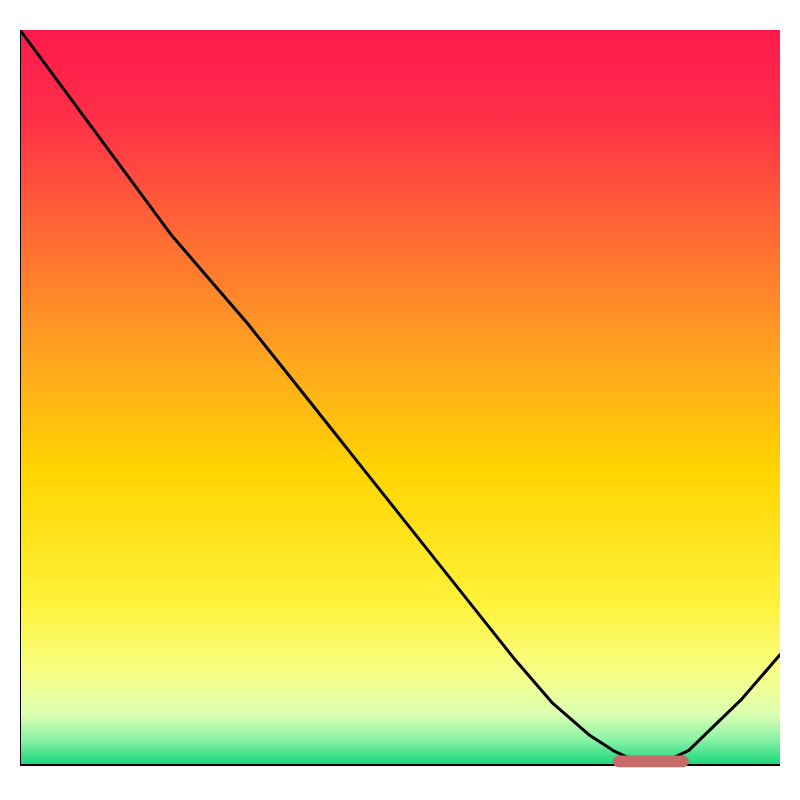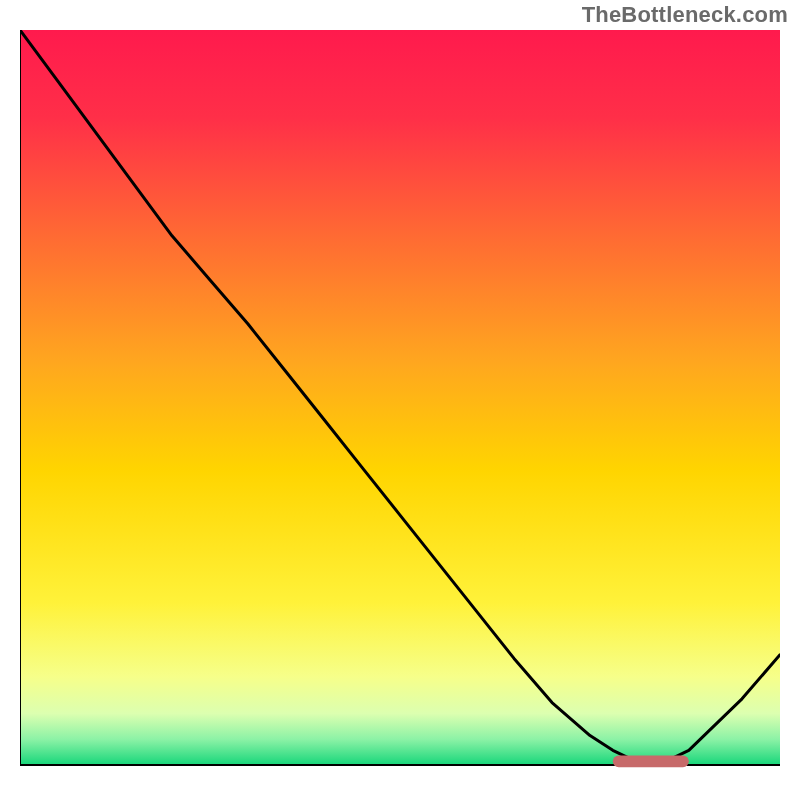--- a/index.html
+++ b/index.html
@@ -36,21 +36,20 @@
   .plot svg {
     display: block;
     width: 760px;
     height: 750px;
   }
 </style>
 </head>
 <body>
 
 <div class="container">
-  <div class="watermark">TheBottleneck.com</div>
 
   <div class="plot">
     <svg viewBox="0 0 760 750" preserveAspectRatio="none">
       <defs>
         <linearGradient id="bg-grad" x1="0" y1="0" x2="0" y2="1">
         <stop offset="0%" stop-color="#ff1a4d"></stop>
             <stop offset="12%" stop-color="#ff2f48"></stop>
             <stop offset="28.000000000000004%" stop-color="#ff6a33"></stop>
             <stop offset="45%" stop-color="#ffa61f"></stop>
             <stop offset="60%" stop-color="#ffd500"></stop>

